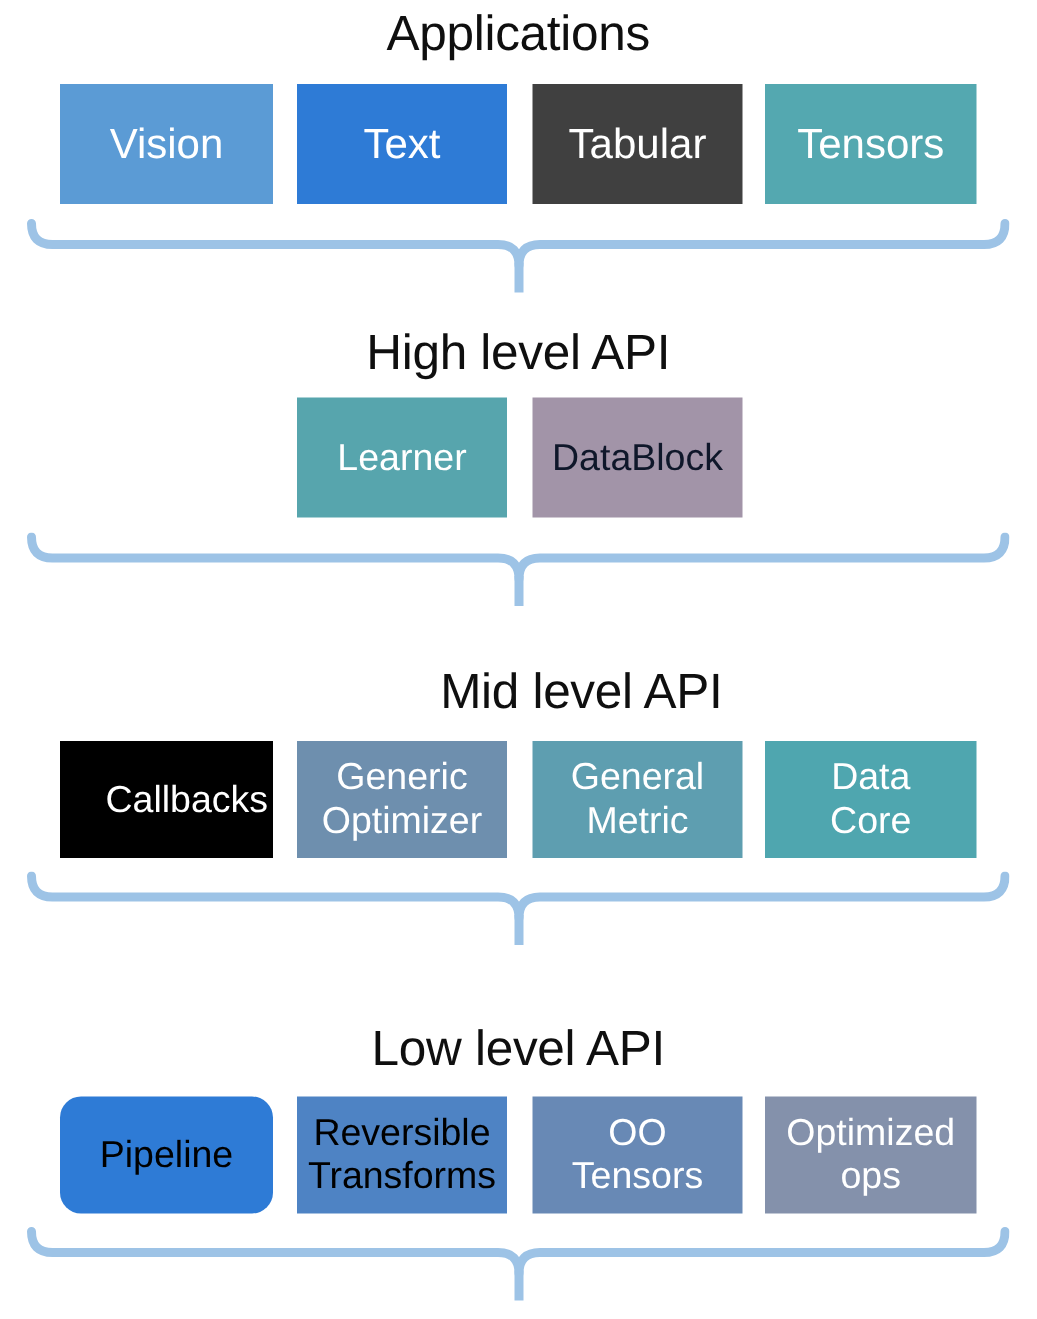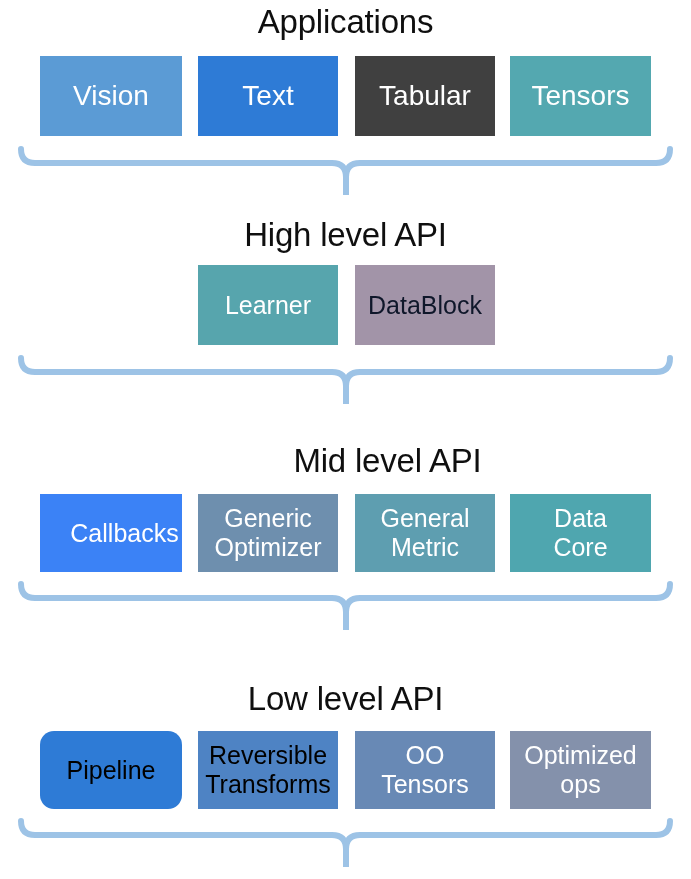--- a/index.html
+++ b/index.html
@@ -71,21 +71,21 @@
     <div class="box" style="left: 355px; top: 265px; width: 140px; height: 80px; background: rgb(162, 148, 168); font-size: 25px; line-height: 29px; color: #0f172a;">
       <span class="lbl">DataBlock</span>
     </div>
     <div class="brace" style="left: 18px; top: 355px; width: 655px; height: 50px;">
       <svg width="655" height="50" viewBox="0 0 655 50">
         <path d="M 3 3 L 3 3 Q 3 17 17 17 L 314 17 Q 328 17 328 31 M 328 31 Q 328 17 342 17 L 638 17 Q 652 17 652 3 L 652 3" fill="none" stroke="#9dc3e6" stroke-width="6" stroke-linecap="round"></path>
         <path d="M 328 29 L 328 49" fill="none" stroke="#9dc3e6" stroke-width="6" stroke-linecap="butt"></path>
       </svg>
     </div>
     <div class="sec-title" style="top: 443px; color: rgb(15, 15, 15); margin-left: 42px;">Mid level API</div>
-    <div class="box" style="left: 40px; top: 494px; width: 142px; height: 78px; background: #3b82f6; font-size: 25px; line-height: 29px; color: rgb(255, 255, 255); padding-left: 31px;">
+    <div class="box" style="left: 40px; top: 494px; width: 142px; height: 78px; background: #000000; font-size: 25px; line-height: 29px; color: rgb(255, 255, 255); padding-left: 31px;">
       <span class="lbl">Callbacks</span>
     </div>
     <div class="box" style="left: 198px; top: 494px; width: 140px; height: 78px; background: rgb(110, 143, 174); font-size: 25px; line-height: 29px; color: rgb(255, 255, 255);">
       <span class="lbl">Generic
 Optimizer</span>
     </div>
     <div class="box" style="left: 355px; top: 494px; width: 140px; height: 78px; background: rgb(94, 158, 176); font-size: 25px; line-height: 29px; color: rgb(255, 255, 255);">
       <span class="lbl">General
 Metric</span>
     </div>

